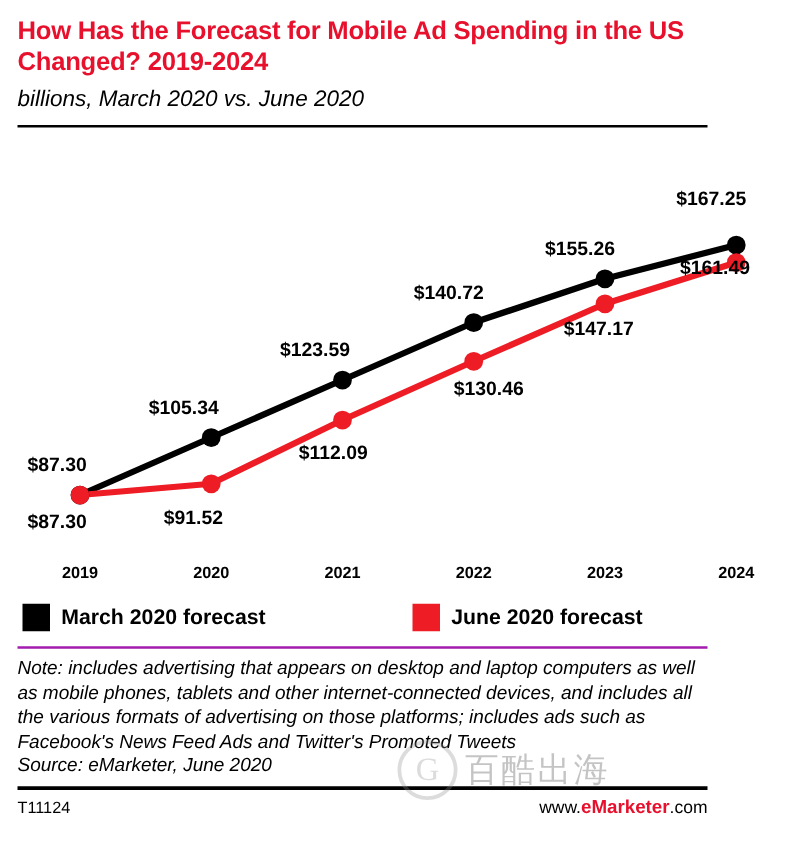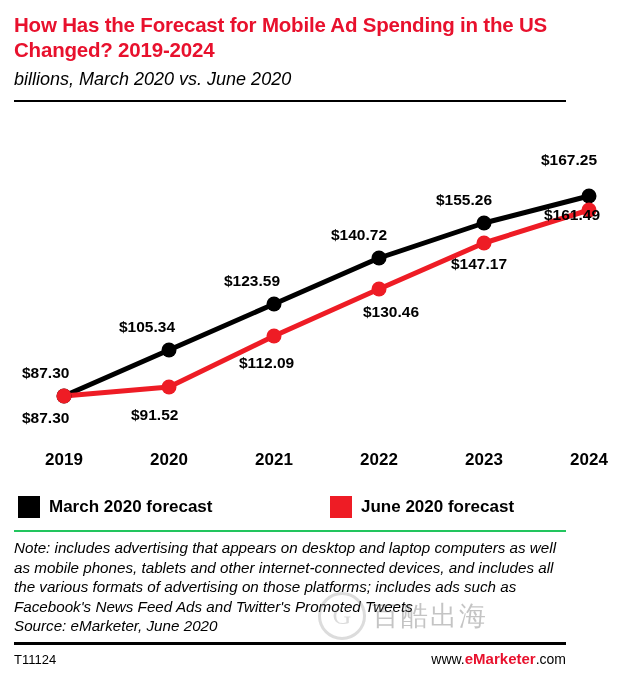--- a/index.html
+++ b/index.html
@@ -57,30 +57,30 @@
     white-space: nowrap;
   }
   .axis-labels {
     position: relative;
     height: 30px;
     margin-top: -6px;
   }
   .axis-tick {
     position: absolute;
     font-weight: bold;
-    font-size: 17px;
+    font-size: 13px;
     transform: translateX(-50%);
     white-space: nowrap;
   }
   
   .legend {
     position: relative;
     height: 34px;
-    margin-top: 16px;
-    border-bottom: 2px solid #22c55e;
+    margin-top: 3px;
+    border-bottom: 2px solid #a21caf;
   }
   .legend-item {
     position: absolute;
     display: flex;
     align-items: center;
     gap: 9px;
     top: 0;
   }
   .legend-swatch {
     width: 22px;

